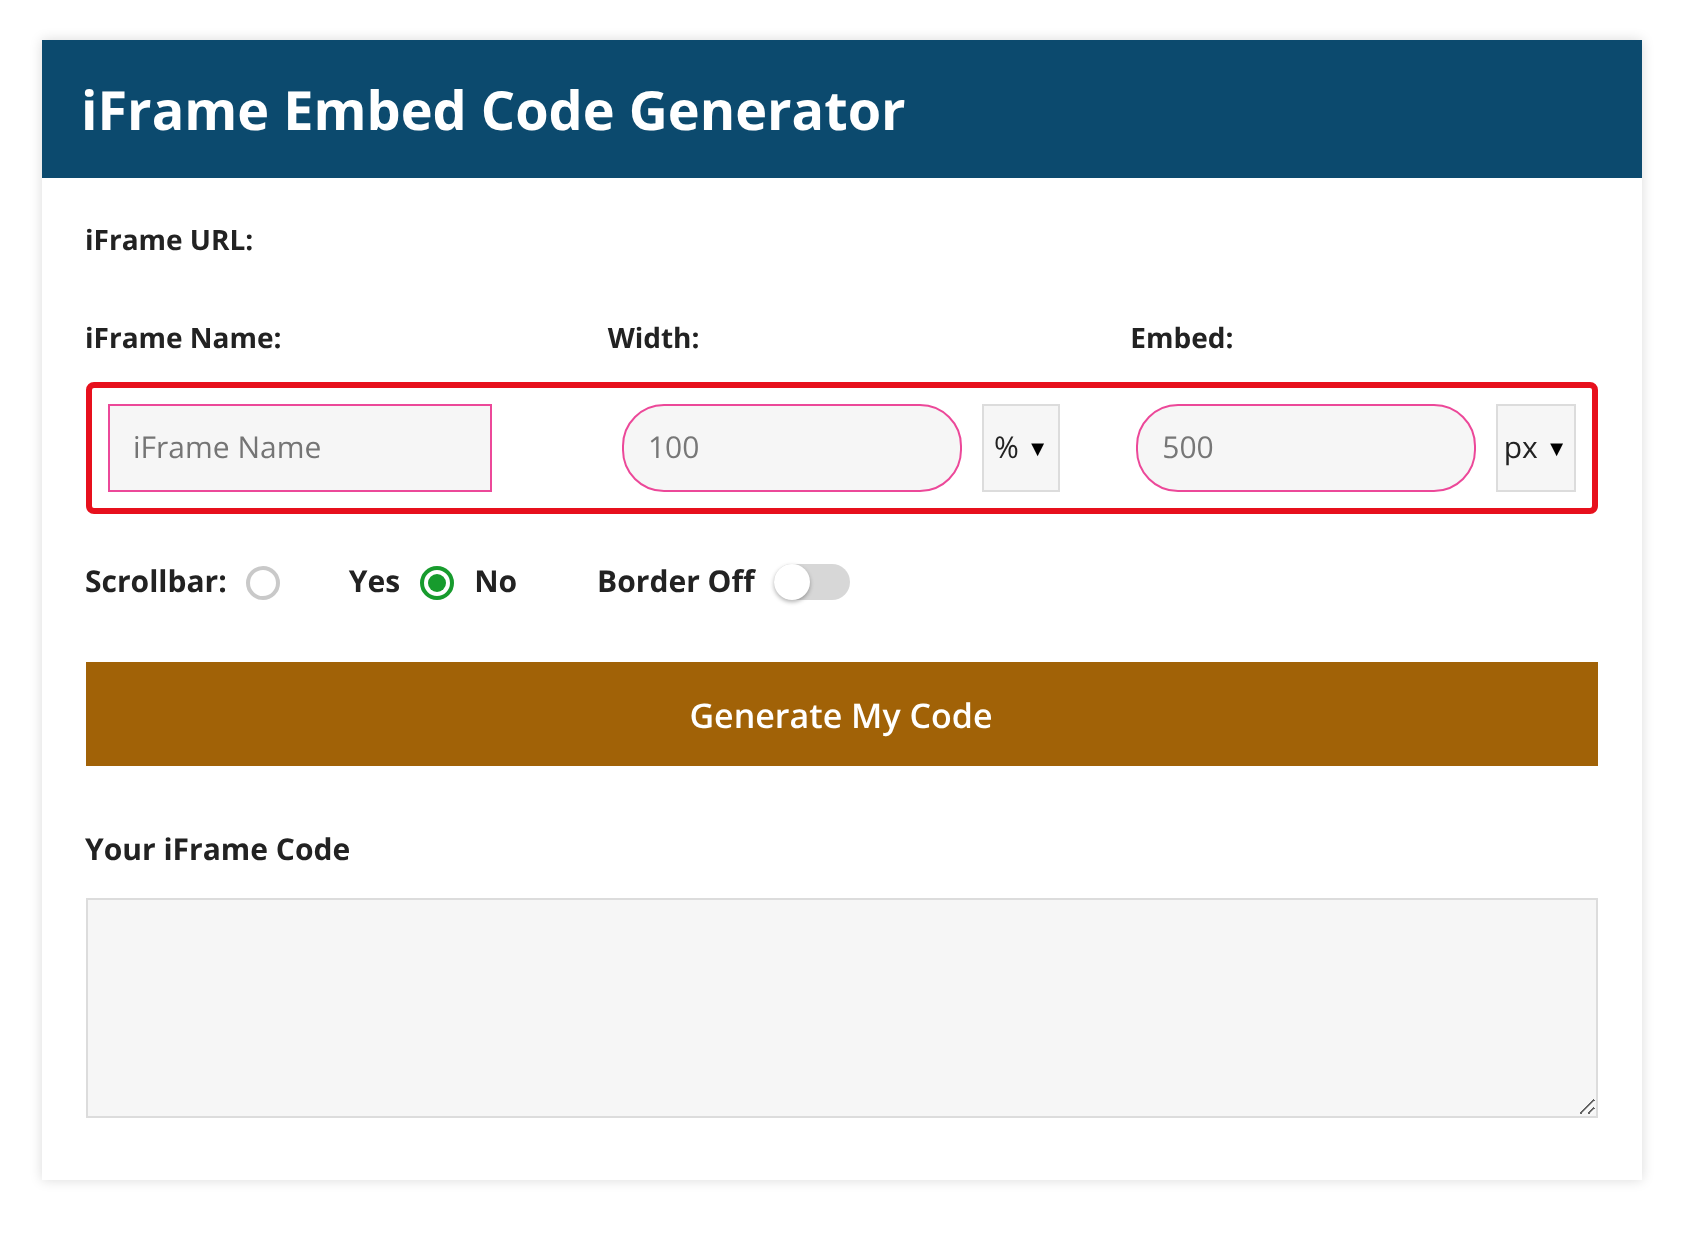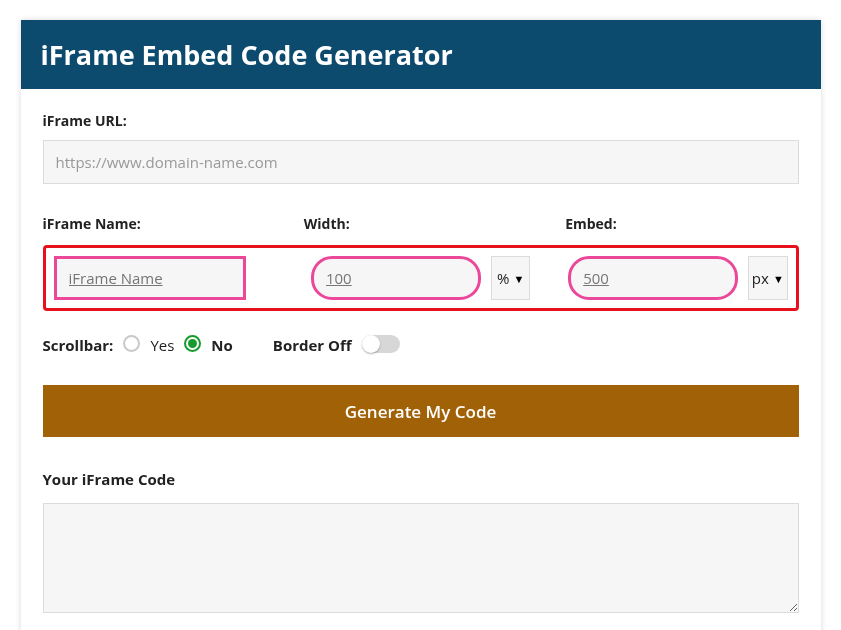--- a/index.html
+++ b/index.html
@@ -56,26 +56,25 @@
     border-radius: 4px;
     padding: 8px 8px;
     display: flex;
     align-items: center;
     gap: 10px;
     margin-top: 2px;
   }
   .input-sm {
     height: 44px;
     background: #f6f6f6;
-    border: 3px solid #ec4899;
+    border: 1px solid #ec4899;
     padding: 0 12px;
     font-size: 15px;
     color: #777;
     font-family: inherit;
-    text-decoration: underline;
   }
   .w-name { width: 192px; }
   .spacer-a { width: 56px; }
   .w-num { width: 170px; border-radius: 21px; }
   .unit-sel {
     height: 44px;
     width: 48px;
     background: #f6f6f6;
     border: 1px solid #dcdcdc;
     display: flex;
@@ -83,21 +82,21 @@
     justify-content: center;
     gap: 4px;
     font-size: 15px;
     color: #222;
     cursor: pointer;
   }
   .unit-sel .tri { font-size: 11px; color:#000; }
   .spacer-b { width: 22px; }
   .options-row {
     display: flex;
-    align-items: flex-start;
+    align-items: center;
     gap: 10px;
     margin-top: 24px;
     font-size: 15px;
     color: #222;
   }
   .opt-label { font-weight: 700; }
   .radio {
     width: 17px; height: 17px;
     border: 2px solid #c9c9c9;
     border-radius: 50%;
@@ -164,21 +163,20 @@
 </head>
 <body>
 
 <div class="card">
   <div class="header">
     <span>iFrame Embed Code Generator</span>
   </div>
   <div class="body">
 
     <label class="label">iFrame URL:</label>
-    <input class="input-text" type="text" placeholder="https://www.domain-name.com" style="">
 
     <div class="row-labels">
       <div class="col-name">
           <label class="label">iFrame Name:</label>
         </div>
       <div class="col-width">
           <label class="label">Width:</label>
         </div>
       <div class="col-height">
           <label class="label">Embed:</label>
@@ -197,21 +195,21 @@
       <input class="input-sm w-num" type="text" value="500" style="">
       <div class="unit-sel">
         <span>px</span>
         <span class="tri">▼</span>
       </div>
     </div>
 
     <div class="options-row">
       <span class="opt-label">Scrollbar:</span>
       <span class="radio"></span>
-      <span style="font-weight:400;">Yes</span>
+      <span style="font-weight:700;margin-left:24px;">Yes</span>
       <span class="radio checked"></span>
       <span style="font-weight:700;">No</span>
       <span class="gap-lg"></span>
       <span class="opt-label">Border Off</span>
       <span class="toggle"></span>
     </div>
 
     <button class="generate-btn">Generate My Code</button>
 
     <label class="out-label">Your iFrame Code</label>

